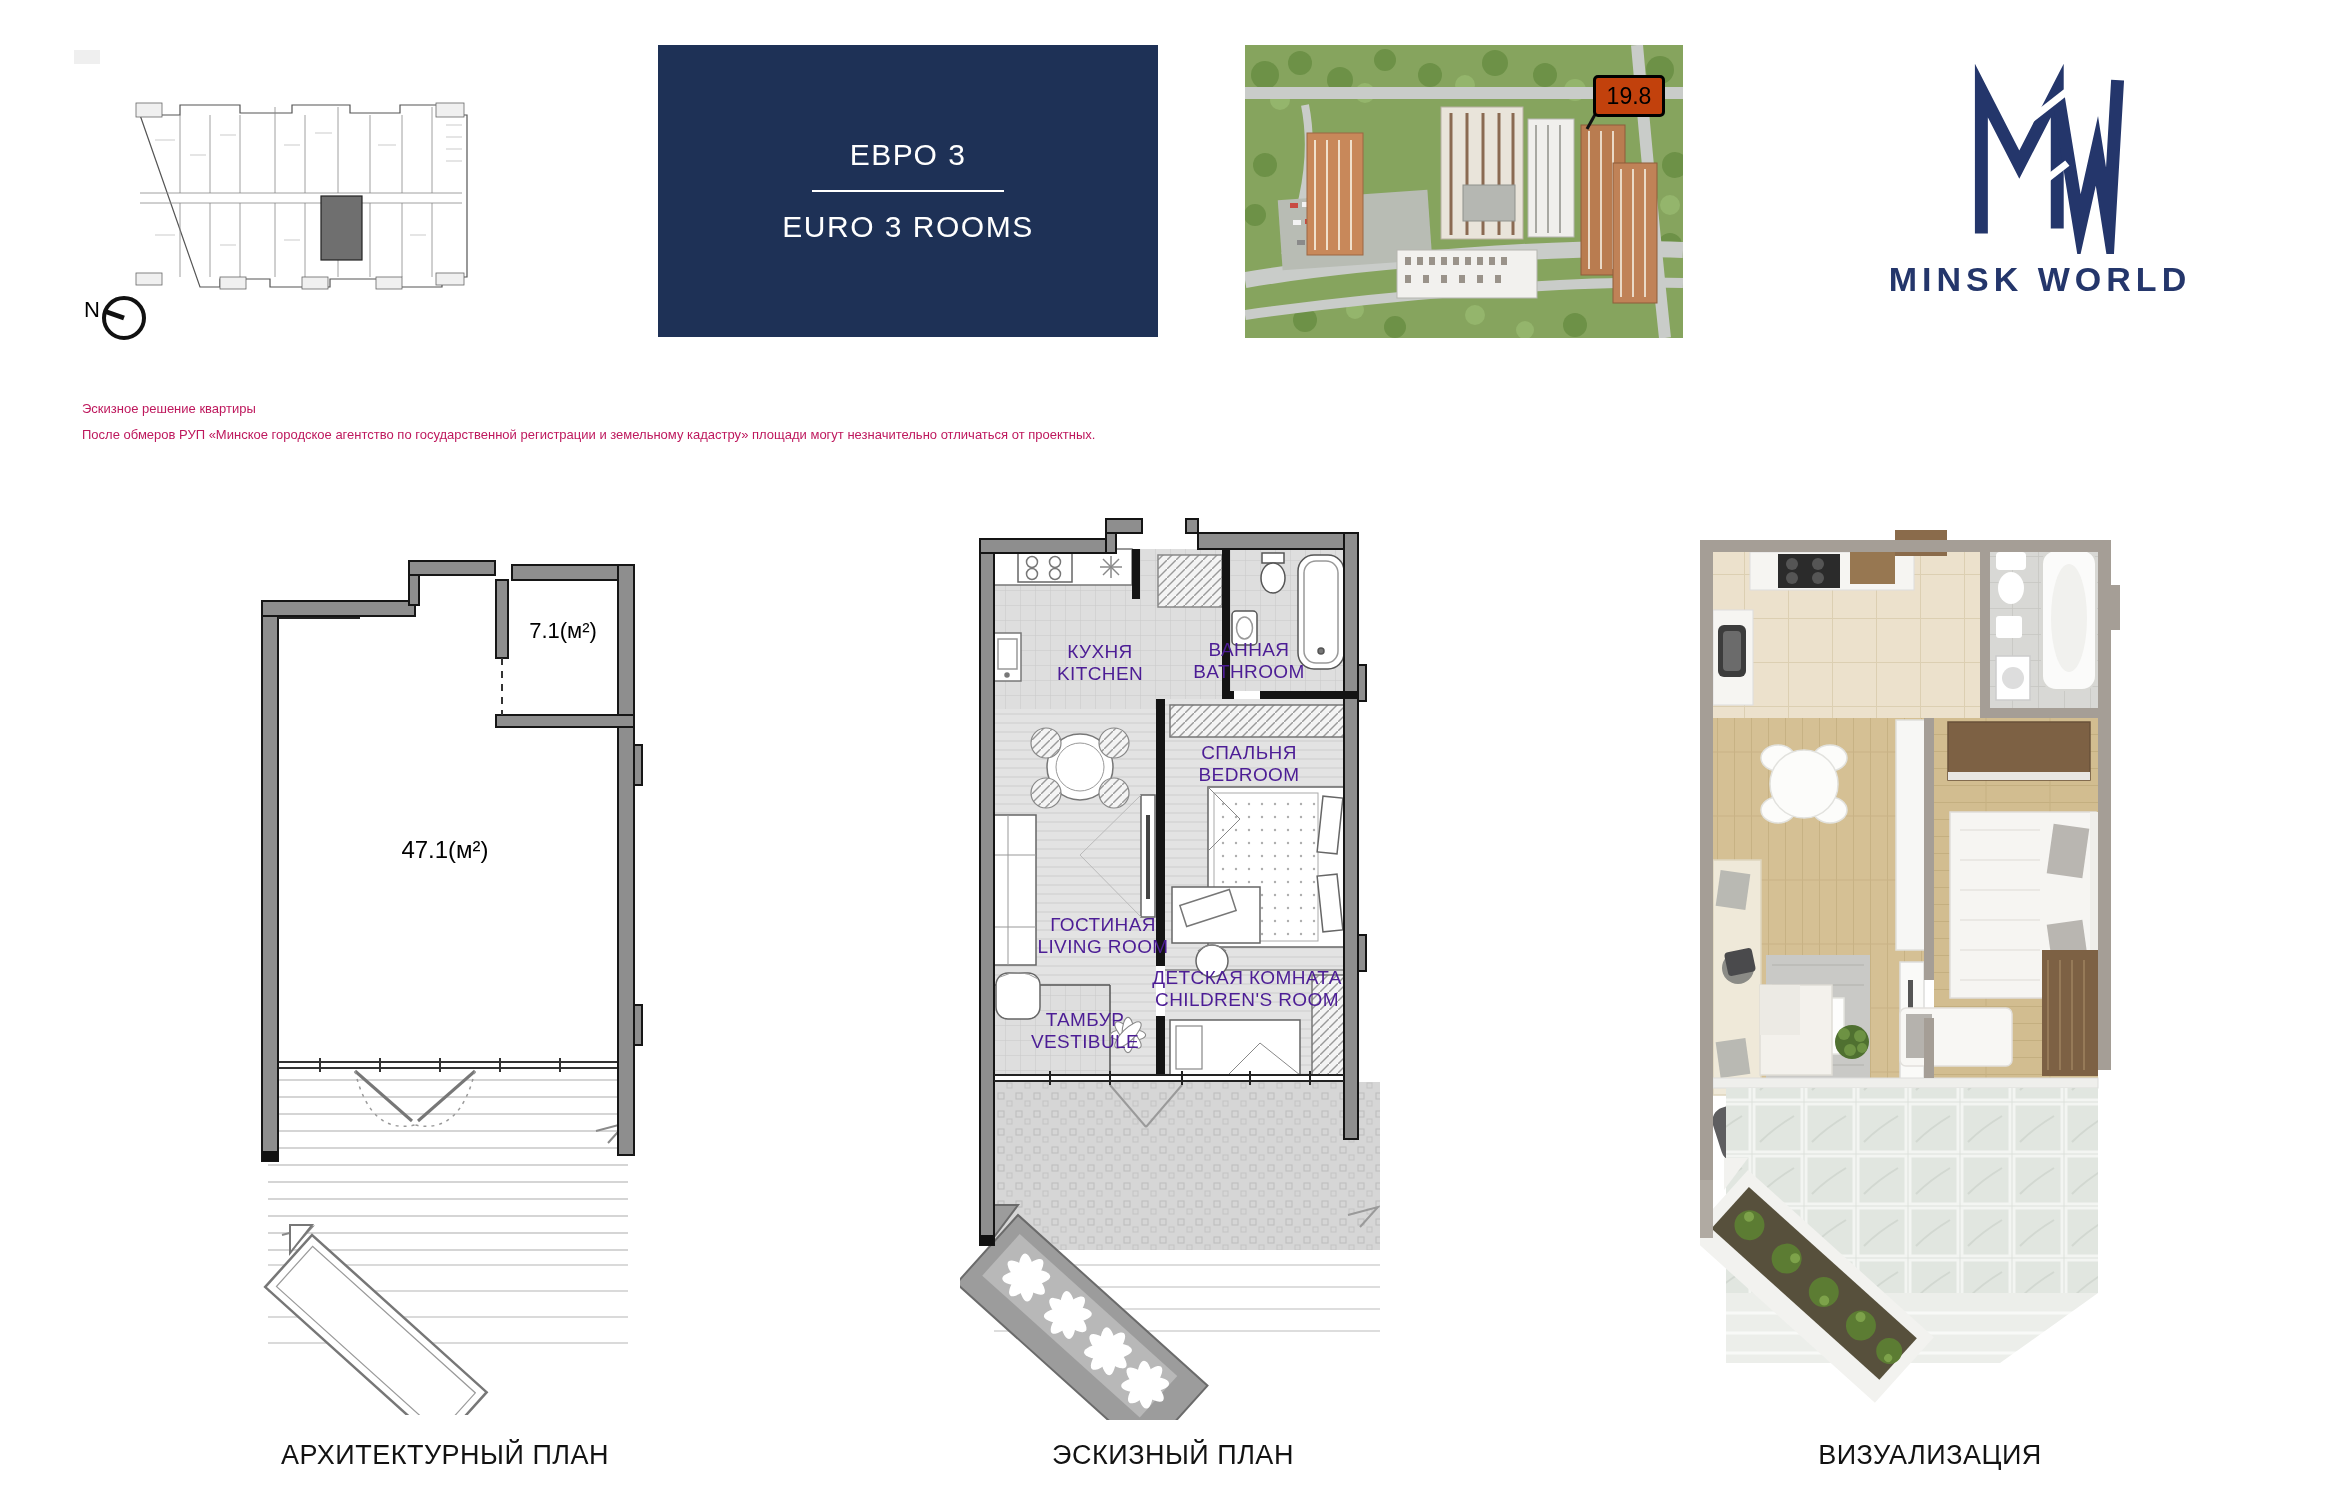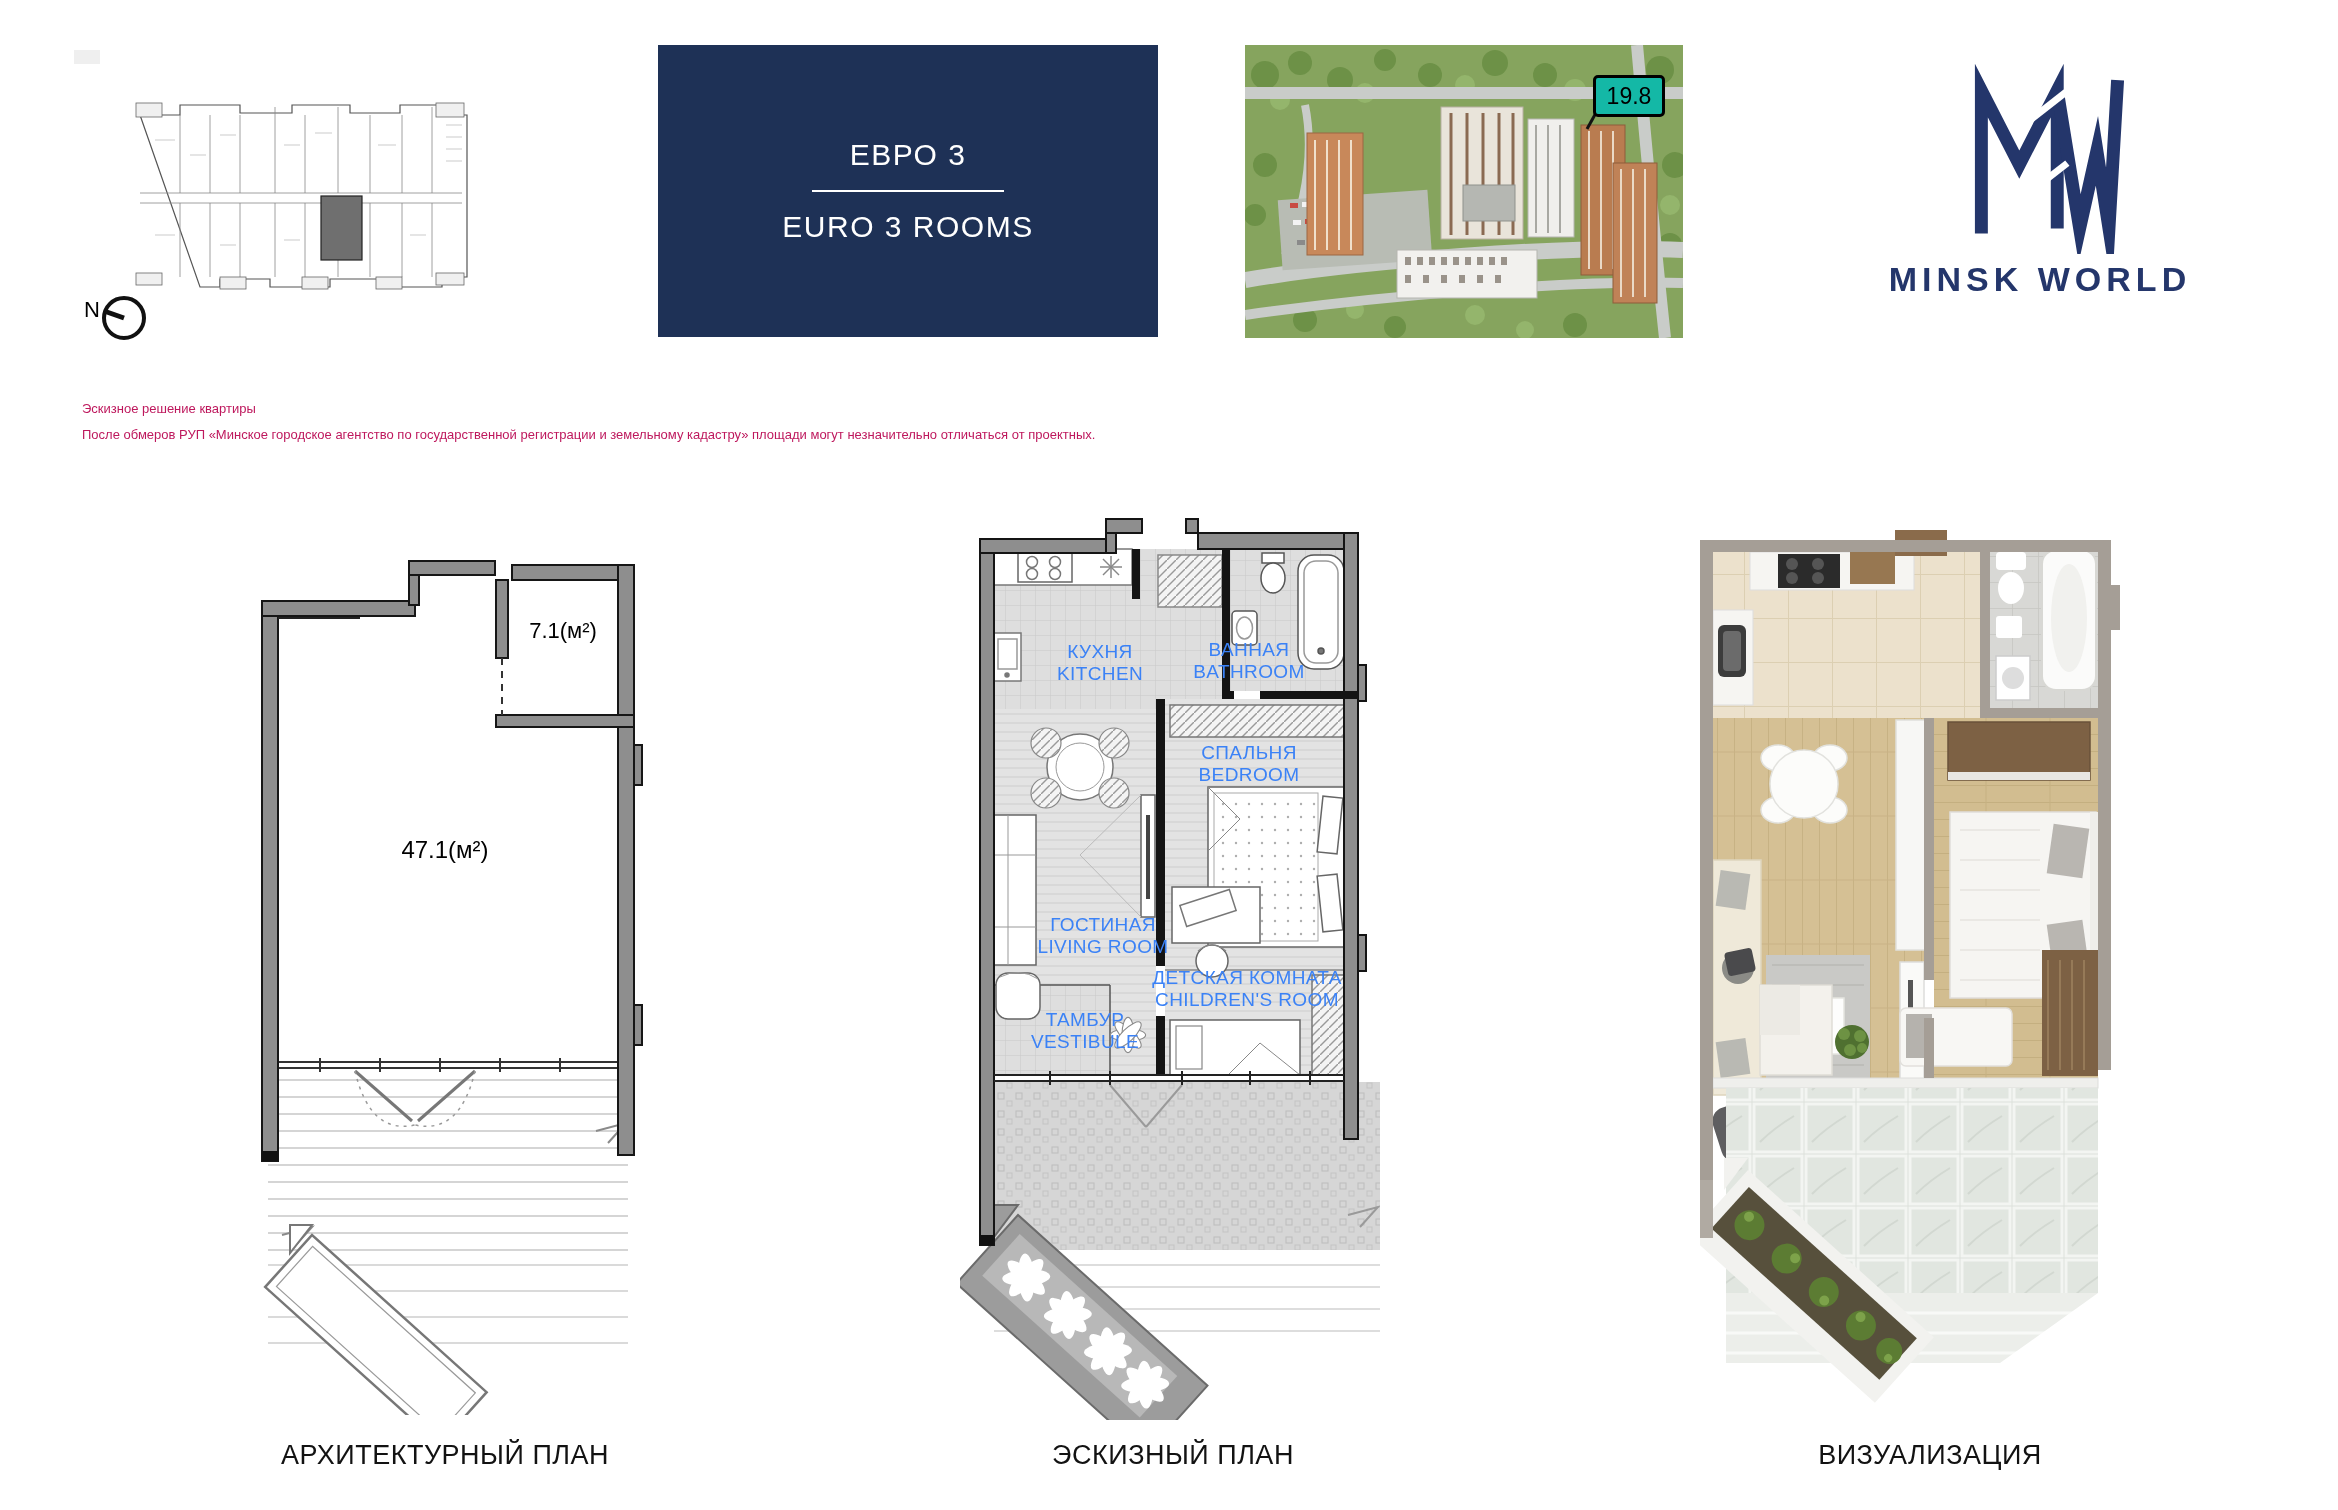--- a/index.html
+++ b/index.html
@@ -7,32 +7,32 @@
         font-family:"Liberation Sans","DejaVu Sans",sans-serif;color:#000;}
   .abs{position:absolute;}
   
   .title-box{left:658px;top:45px;width:500px;height:292px;background:#1e3156;
              display:flex;flex-direction:column;align-items:center;justify-content:center;}
   .title-box .t{color:#fff;font-size:30px;letter-spacing:1.5px;}
   .title-box .divider{width:192px;height:2px;background:#fff;margin:18px 0;}
   .logo-wrap{left:1875px;top:58px;width:330px;height:262px;display:flex;flex-direction:column;align-items:center;text-align:center;}
   .logo-text{margin-top:6px;color:#24366b;font-size:34px;font-weight:bold;letter-spacing:5px;white-space:nowrap;}
   .aerial-wrap{left:1245px;top:45px;width:438px;height:293px;overflow:hidden;}
-  .badge{left:348px;top:30px;width:66px;height:36px;background:#14b8a6;border:3px solid #000;border-radius:5px;
+  .badge{left:348px;top:30px;width:66px;height:36px;background:#c2410c;border:3px solid #000;border-radius:5px;
          display:flex;align-items:center;justify-content:center;font-size:23px;color:#000;}
   .compass-n{left:84px;top:297px;font-size:22px;color:#000;}
   .artifact{left:74px;top:50px;width:26px;height:14px;background:#efefef;}
   
   .disclaimer{left:82px;top:396px;width:2212px;font-size:13px;line-height:26px;color:#be185d;}
   .disclaimer .just{text-align:justify;text-align-last:justify;}
   
   .caption{top:1440px;width:520px;text-align:center;font-size:27px;color:#121212;letter-spacing:0.5px;white-space:nowrap;}
   
   .room-label{position:absolute;transform:translateX(-50%);text-align:center;font-size:19px;line-height:22px;
-              color:#3b82f6;white-space:nowrap;letter-spacing:0.4px;}
+              color:#4c1d95;white-space:nowrap;letter-spacing:0.4px;}
   .area-label{position:absolute;transform:translateX(-50%);color:#000;white-space:nowrap;}
   
   .watermark{left:1748px;top:1278px;font-size:116px;font-weight:bold;letter-spacing:10px;
              color:#fff;-webkit-text-stroke:2.5px #e9e9e9;opacity:.95;z-index:6;}
 </style>
 </head>
 <body>
 
 <div class="page">
 

